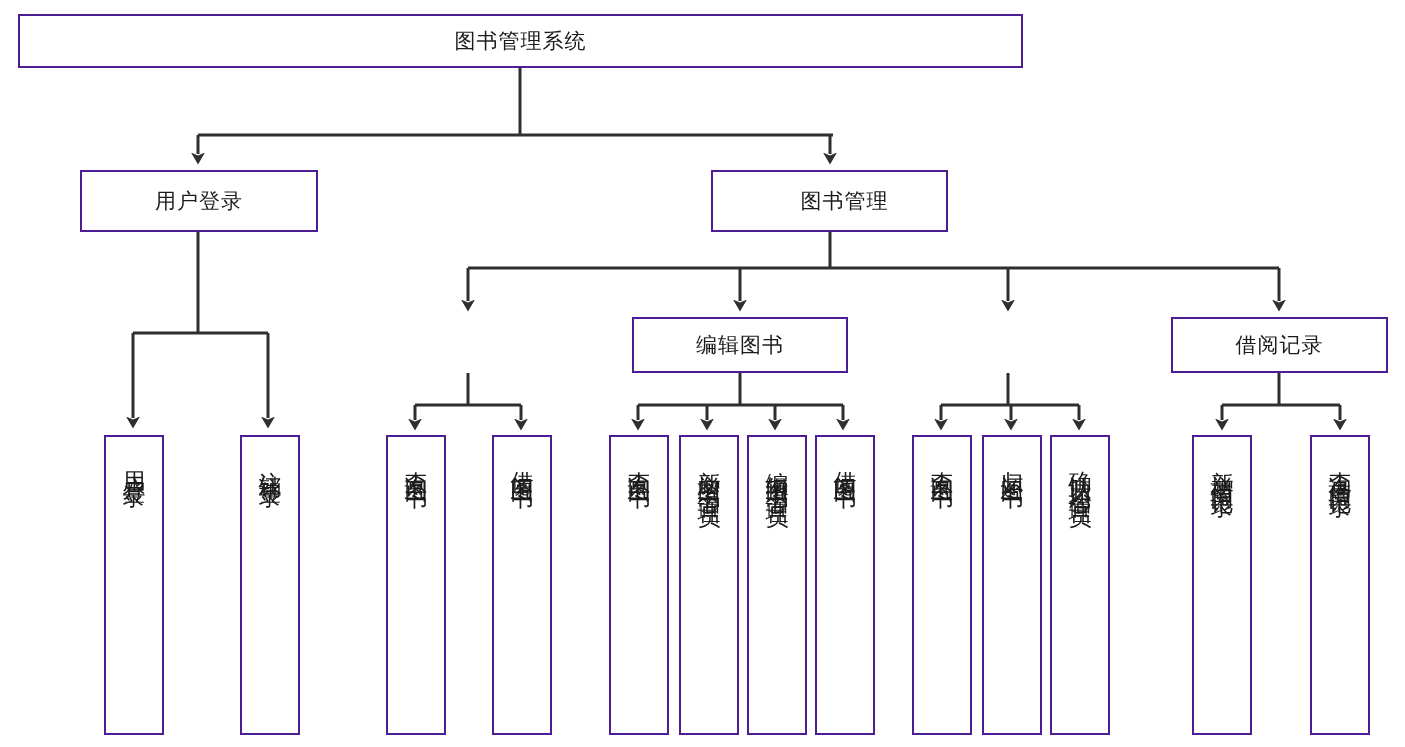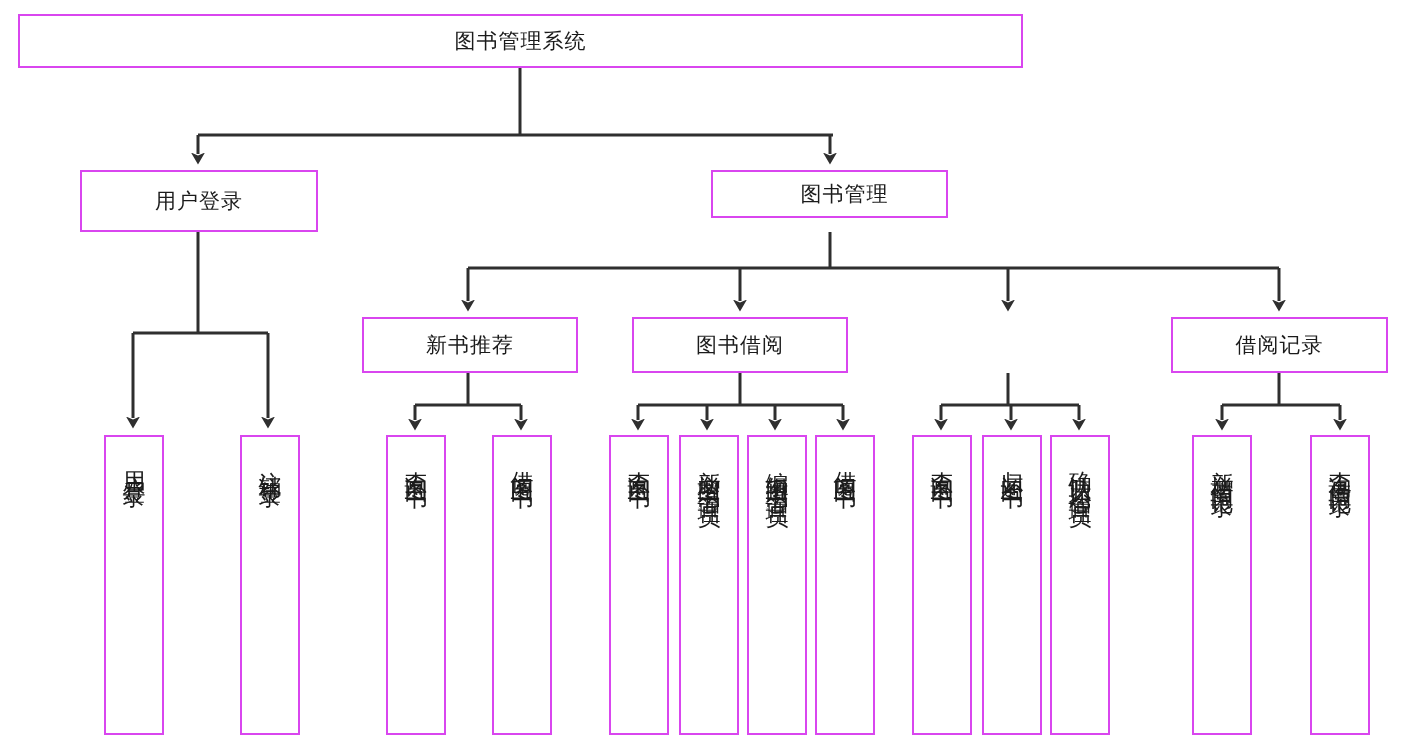--- a/index.html
+++ b/index.html
@@ -7,21 +7,21 @@
     width:1405px;height:747px;
     background:#ffffff;
     font-family:"DejaVu Sans","Liberation Sans",sans-serif;
     overflow:hidden;
     position:relative;
   }
   #canvas{position:absolute;inset:0;width:1405px;height:747px;}
   .node{
     position:absolute;
     box-sizing:border-box;
-    border:2px solid #d946ef;
+    border:2px solid #4c1d95;
     background:#ffffff;
     display:flex;
     align-items:center;
     justify-content:center;
     color:#1b1b1b;
   }
   .node .txt{
     display:block;
     text-align:center;
     line-height:1.28;
@@ -102,29 +102,26 @@
     </g>
   </svg>
 
   <div class="node horiz" style="left:18px;top:14px;width:1005px;height:54px;">
     <span class="txt">图书管理系统</span>
   </div>
 
   <div class="node horiz" style="left:80px;top:170px;width:238px;height:62px;">
     <span class="txt">用户登录</span>
   </div>
-  <div class="node horiz" style="left:711px;top:170px;width:237px;height:48px;padding-left:30px;">
+  <div class="node horiz" style="left:711px;top:170px;width:237px;height:62px;padding-left:30px;">
     <span class="txt">图书管理</span>
   </div>
 
-  <div class="node horiz" style="left:362px;top:317px;width:216px;height:56px;">
-    <span class="txt">新书推荐</span>
-  </div>
   <div class="node horiz" style="left:632px;top:317px;width:216px;height:56px;">
-    <span class="txt">图书借阅</span>
+    <span class="txt">编辑图书</span>
   </div>
   <div class="node horiz" style="left:1171px;top:317px;width:217px;height:56px;">
     <span class="txt">借阅记录</span>
   </div>
 
   <div class="node vert" style="left:104px;top:435px;width:60px;height:300px;">
     <span class="txt">用户登录</span>
   </div>
   <div class="node vert" style="left:240px;top:435px;width:60px;height:300px;">
     <span class="txt">注销登录</span>

